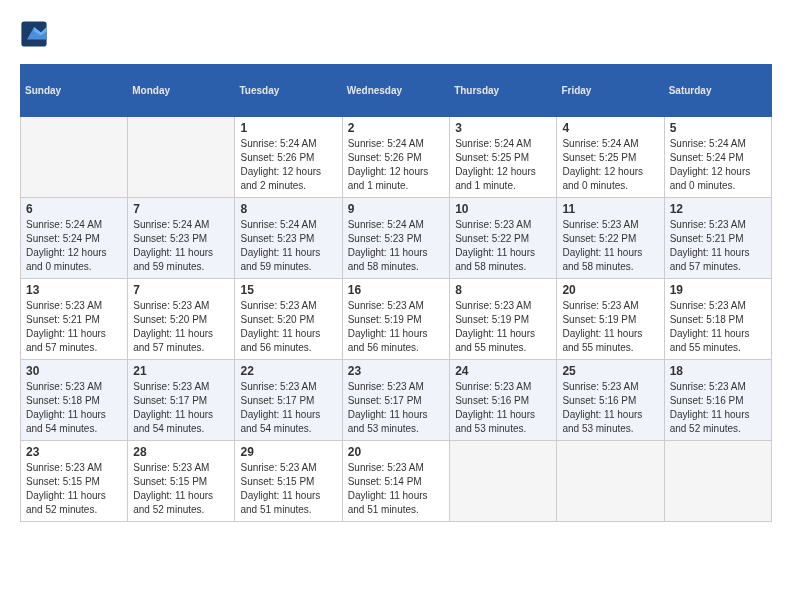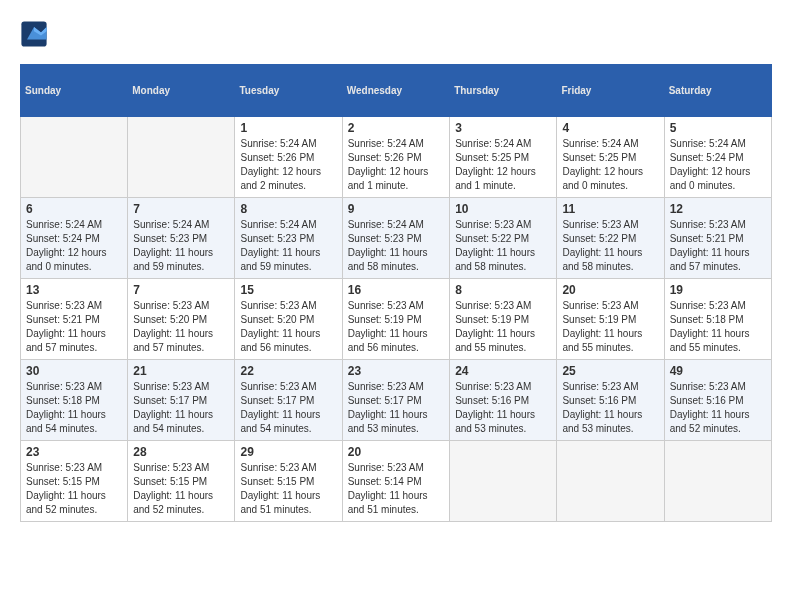--- a/index.html
+++ b/index.html
@@ -226,21 +226,21 @@
         </td>
         <td>
           <span class="day-number">24</span>
           <div class="day-info">Sunrise: 5:23 AM<br>Sunset: 5:16 PM<br>Daylight: 11 hours and 53 minutes.</div>
         </td>
         <td>
           <span class="day-number">25</span>
           <div class="day-info">Sunrise: 5:23 AM<br>Sunset: 5:16 PM<br>Daylight: 11 hours and 53 minutes.</div>
         </td>
         <td>
-          <span class="day-number">49</span>
+          <span class="day-number">18</span>
           <div class="day-info">Sunrise: 5:23 AM<br>Sunset: 5:16 PM<br>Daylight: 11 hours and 52 minutes.</div>
         </td>
       </tr>
       <tr>
         <td>
           <span class="day-number">23</span>
           <div class="day-info">Sunrise: 5:23 AM<br>Sunset: 5:15 PM<br>Daylight: 11 hours and 52 minutes.</div>
         </td>
         <td>
           <span class="day-number">28</span>

